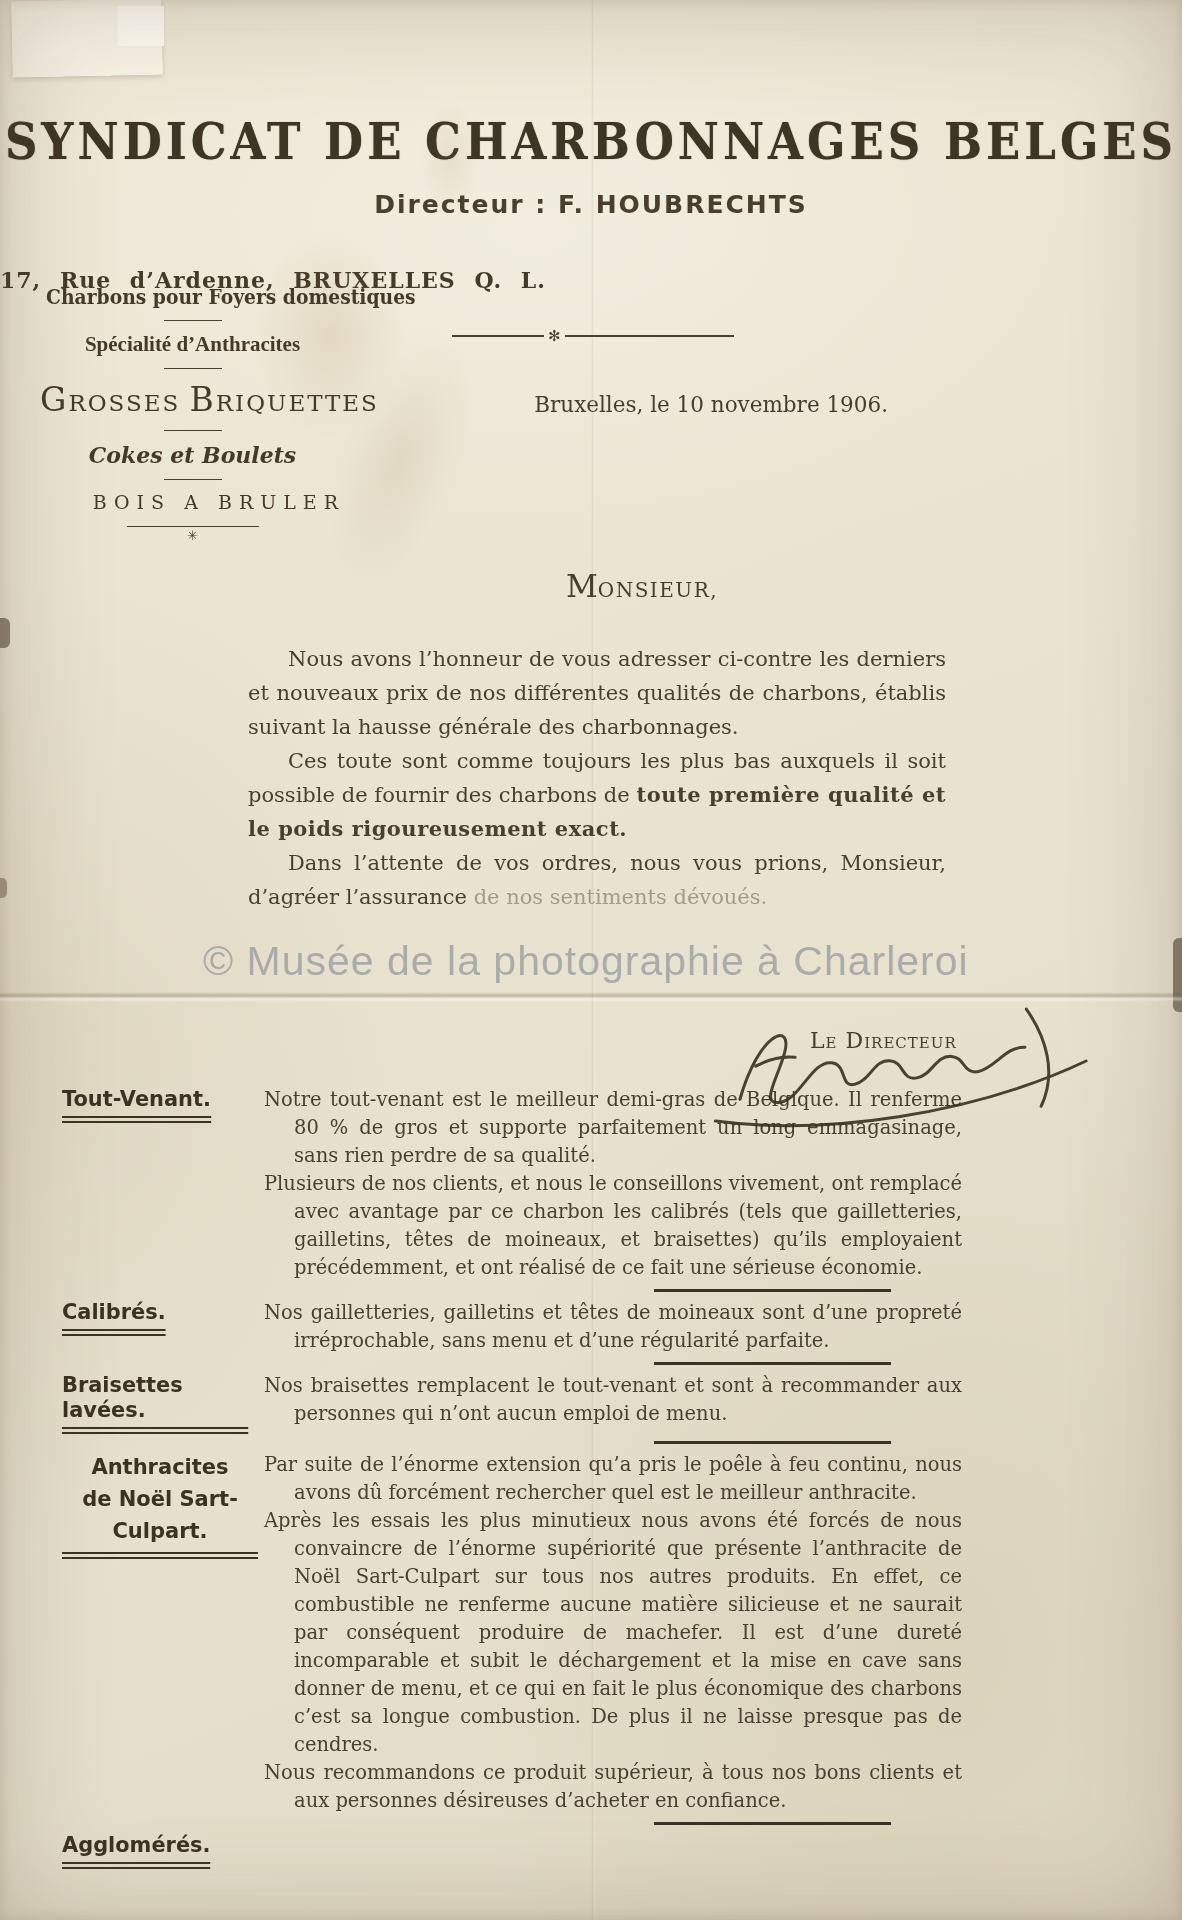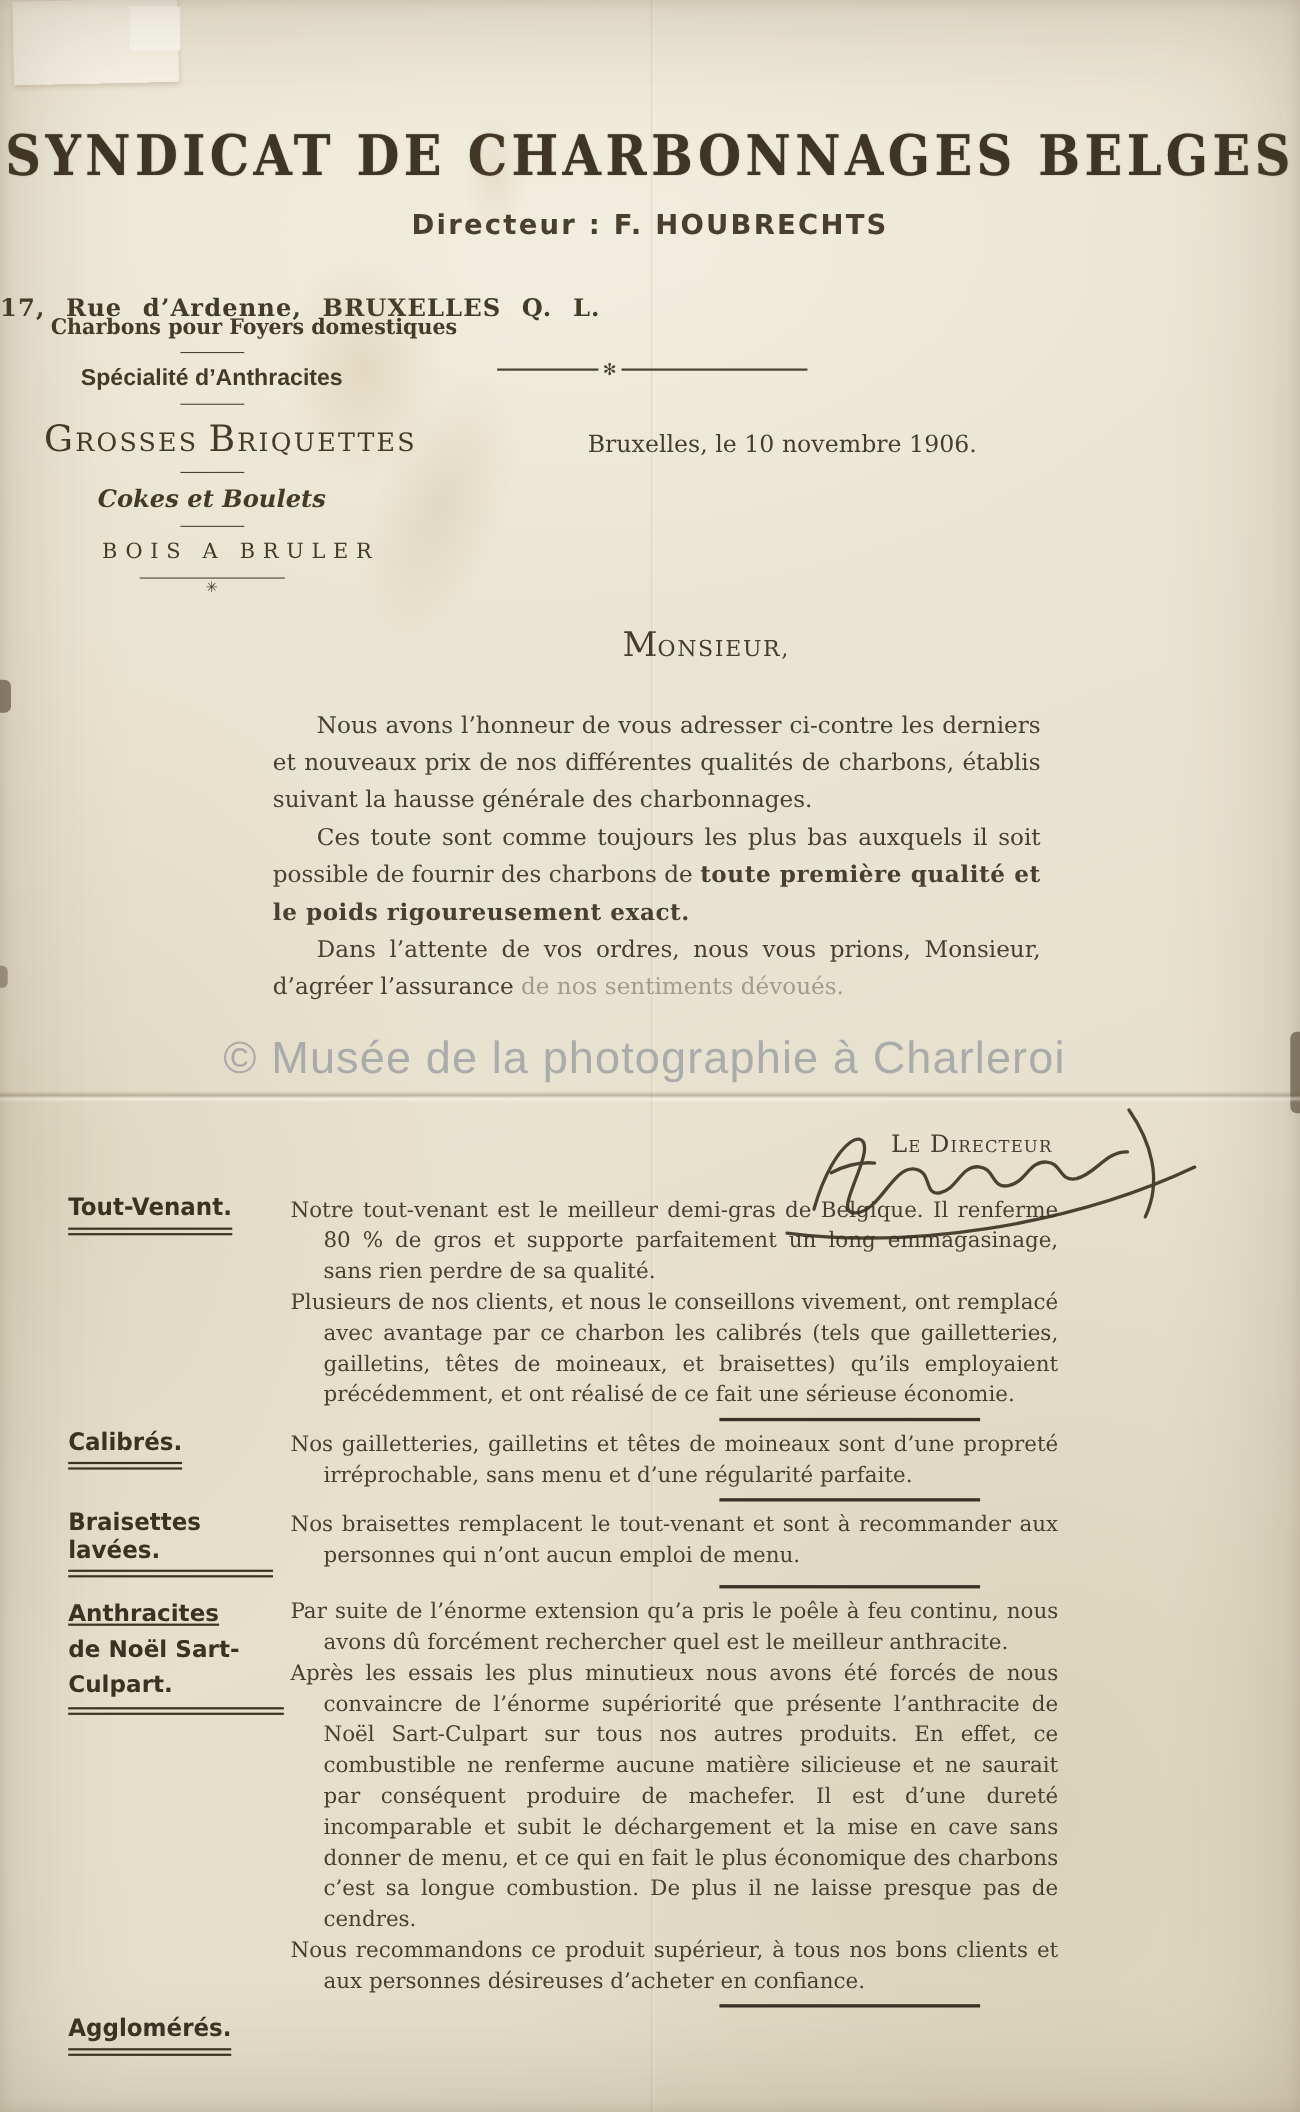--- a/index.html
+++ b/index.html
@@ -39,21 +39,21 @@
     letter-spacing:2px;color:#4a3f2c;}
   .address{position:absolute;left:0;top:267px;width:942px;font-weight:bold;
     font-size:22px;letter-spacing:1px;word-spacing:10px;color:#443a28;}
   .hrule{position:absolute;top:329px;left:452px;width:282px;height:14px;display:flex;align-items:center;z-index:8;}
   .hrule .seg1{width:92px;border-top:2px solid #4a4030;}
   .hrule .orn{font-size:15px;line-height:14px;color:#4a4030;margin:0 4px;font-family:"DejaVu Sans",sans-serif;}
   .hrule .seg2{flex:1;border-top:2px solid #4a4030;}
   
   .sidebar{position:absolute;left:40px;top:286px;width:305px;text-align:center;color:#453a26;z-index:8;}
   .sb1{font-size:19.5px;font-weight:bold;transform:scaleX(0.96);white-space:nowrap;}
-  .sb2{font-family:Liberation Sans, sans-serif;font-size:21px;font-weight:bold;}
+  .sb2{font-family:Liberation Serif, serif;font-size:21px;font-weight:bold;}
   .sb3{font-size:23px;letter-spacing:2px;white-space:nowrap;}
   .sb3 .init{font-size:33px;font-weight:normal;}
   .sb4{font-size:22px;font-weight:bold;font-style:italic;}
   .sb5{font-size:19px;letter-spacing:7px;font-weight:500;text-align:right;}
   .sb-rule{width:58px;border-top:1.6px solid #4a4030;margin:11px auto;}
   .sb-end{width:132px;border-top:1.6px solid #4a4030;margin:13px auto 0;}
   .sb-star{display:block;font-size:13px;margin-top:1px;color:#4a4030;font-family:"DejaVu Sans",sans-serif;}
   
   .dateline{position:absolute;left:0;top:392px;width:888px;text-align:right;font-size:21.5px;color:#473d2e;}
   .salutation{position:absolute;left:566px;top:568px;font-size:20px;letter-spacing:1.5px;color:#473d2e;}
@@ -69,21 +69,21 @@
   .ledirecteur{position:absolute;left:810px;top:1028px;font-variant:small-caps;font-size:22px;
     letter-spacing:1px;color:#473d2e;z-index:10;}
   .signature{position:absolute;left:700px;top:996px;width:400px;height:140px;z-index:12;transform:rotate(-4deg);}
   
   .sections{position:absolute;left:0;top:1086px;width:1182px;padding-left:62px;box-sizing:border-box;z-index:10;}
   .sec-row{display:flex;align-items:flex-start;}
   .sec-label{width:196px;flex:0 0 196px;font-family:"DejaVu Sans","Liberation Sans",sans-serif;
     font-weight:bold;font-size:22px;color:#3c3222;transform:scaleX(0.95);transform-origin:left top;}
   .sec-label .lb{display:inline-block;}
   .label-rule{height:3px;border-top:2px solid #3c3222;border-bottom:2px solid #3c3222;margin-top:5px;}
-  .sec-label.centered{transform:none;font-size:21px;line-height:32px;text-decoration:underline;}
+  .sec-label.centered{text-align:center;transform:none;font-size:21px;line-height:32px;}
   .sec-text{width:698px;flex:0 0 698px;margin-left:6px;font-size:19.5px;line-height:28px;
     text-align:justify;color:#493f30;}
   .sec-text p{margin:0;padding-left:30px;text-indent:-30px;}
   .sec-divider{width:237px;border-top:3px solid #3b3126;margin:7px 0 7px 592px;}
   sup{font-size:12px;}
 </style>
 </head>
 <body>
 
 <div class="page">

